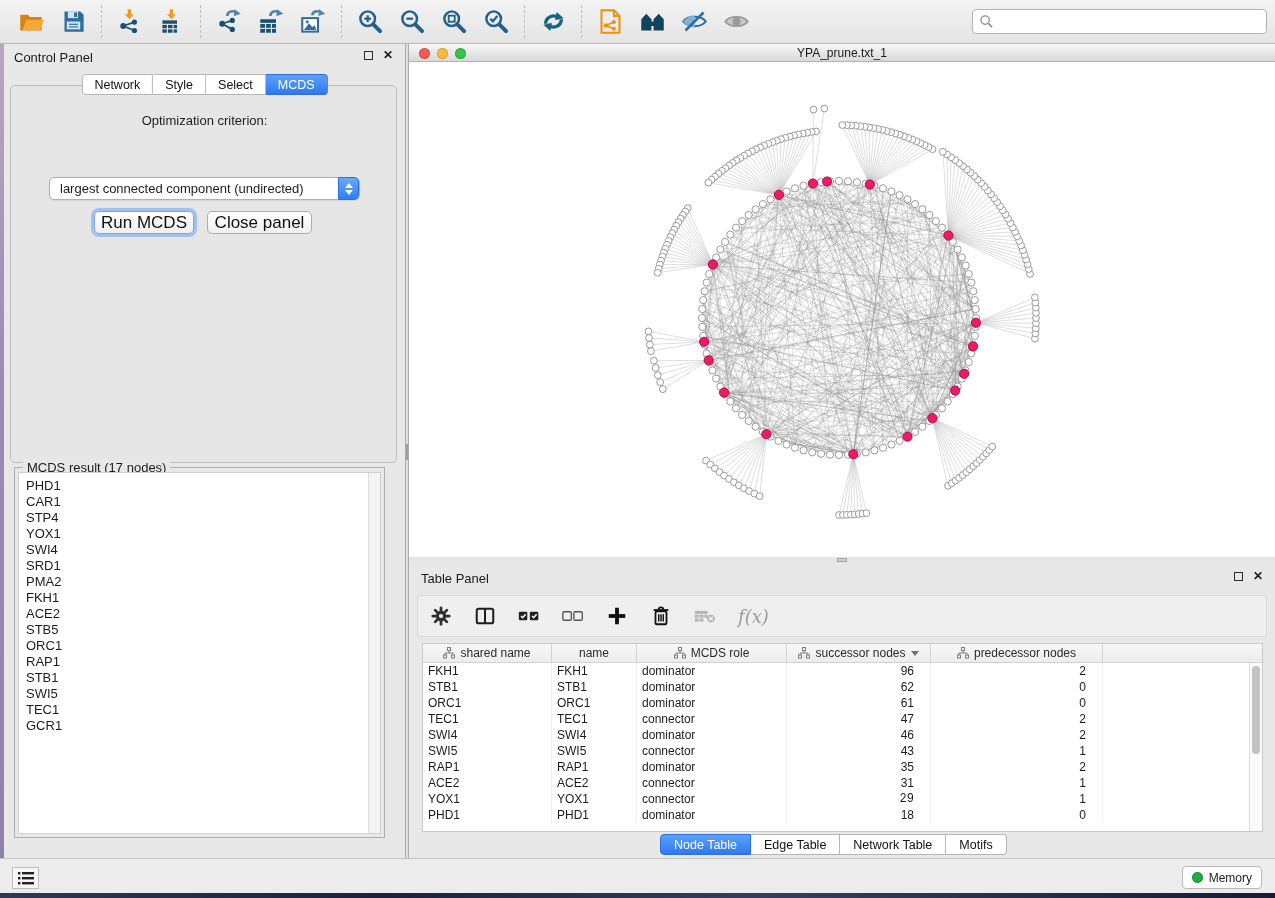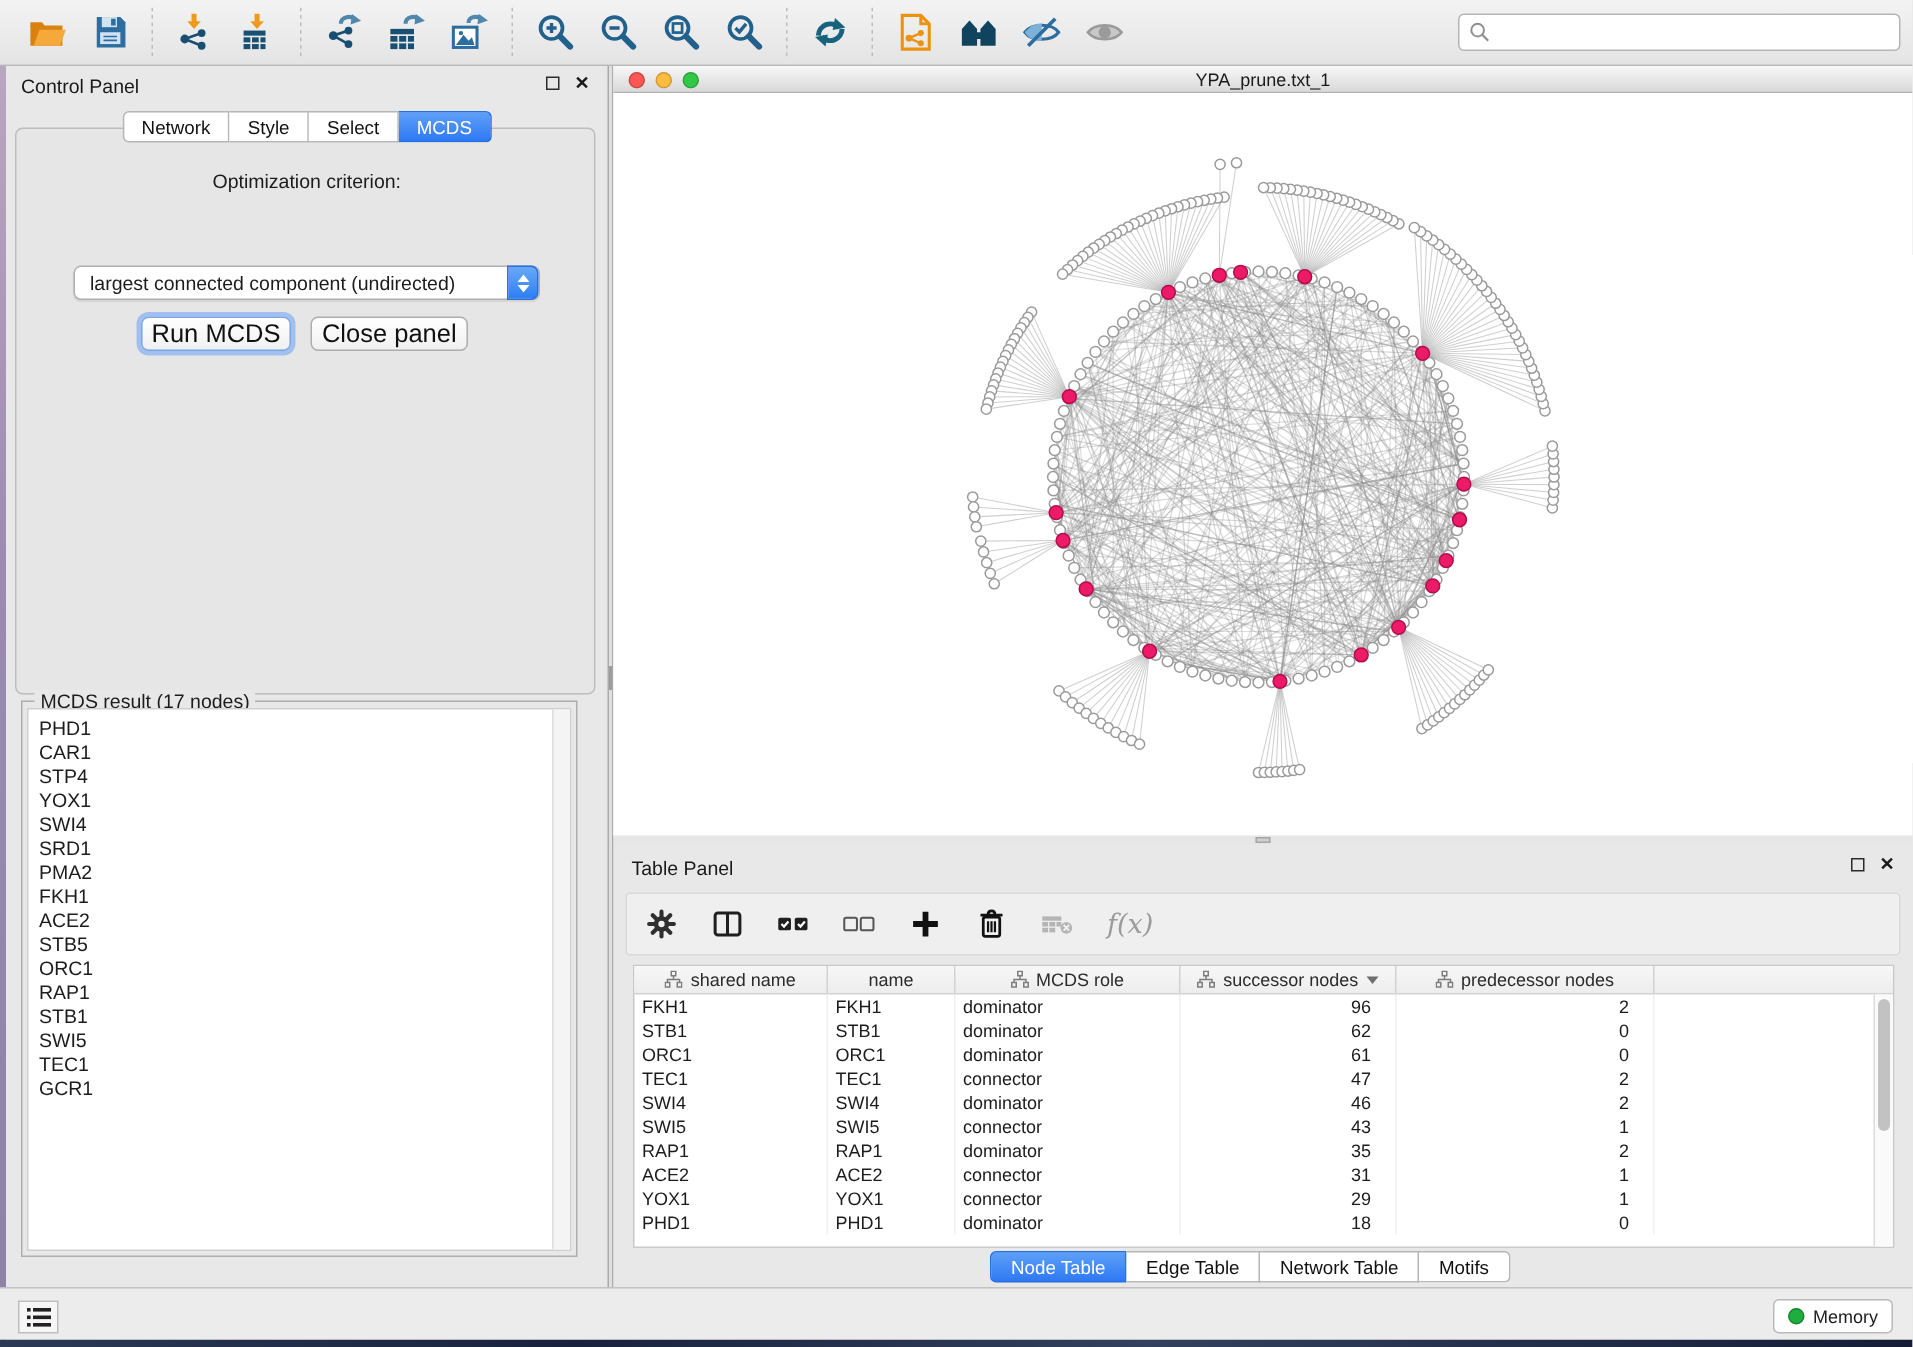--- a/index.html
+++ b/index.html
@@ -1432,21 +1432,21 @@
           <div class="td l" style="width: 129px;">ACE2</div>
           <div class="td l" style="width: 85px;">ACE2</div>
           <div class="td l" style="width: 150px;">connector</div>
           <div class="td r" style="width: 144px;">31</div>
           <div class="td r" style="width: 172px;">1</div>
         </div>
         <div class="tr">
           <div class="td l" style="width: 129px;">YOX1</div>
           <div class="td l" style="width: 85px;">YOX1</div>
           <div class="td l" style="width: 150px;">connector</div>
-          <div class="td r" style="width: 144px;">29</div>
+          <div class="td r" style="width: 144px; font-family: Liberation Mono, monospace;">29</div>
           <div class="td r" style="width: 172px;">1</div>
         </div>
         <div class="tr">
           <div class="td l" style="width: 129px;">PHD1</div>
           <div class="td l" style="width: 85px;">PHD1</div>
           <div class="td l" style="width: 150px;">dominator</div>
           <div class="td r" style="width: 144px;">18</div>
           <div class="td r" style="width: 172px;">0</div>
         </div>
       </div>

